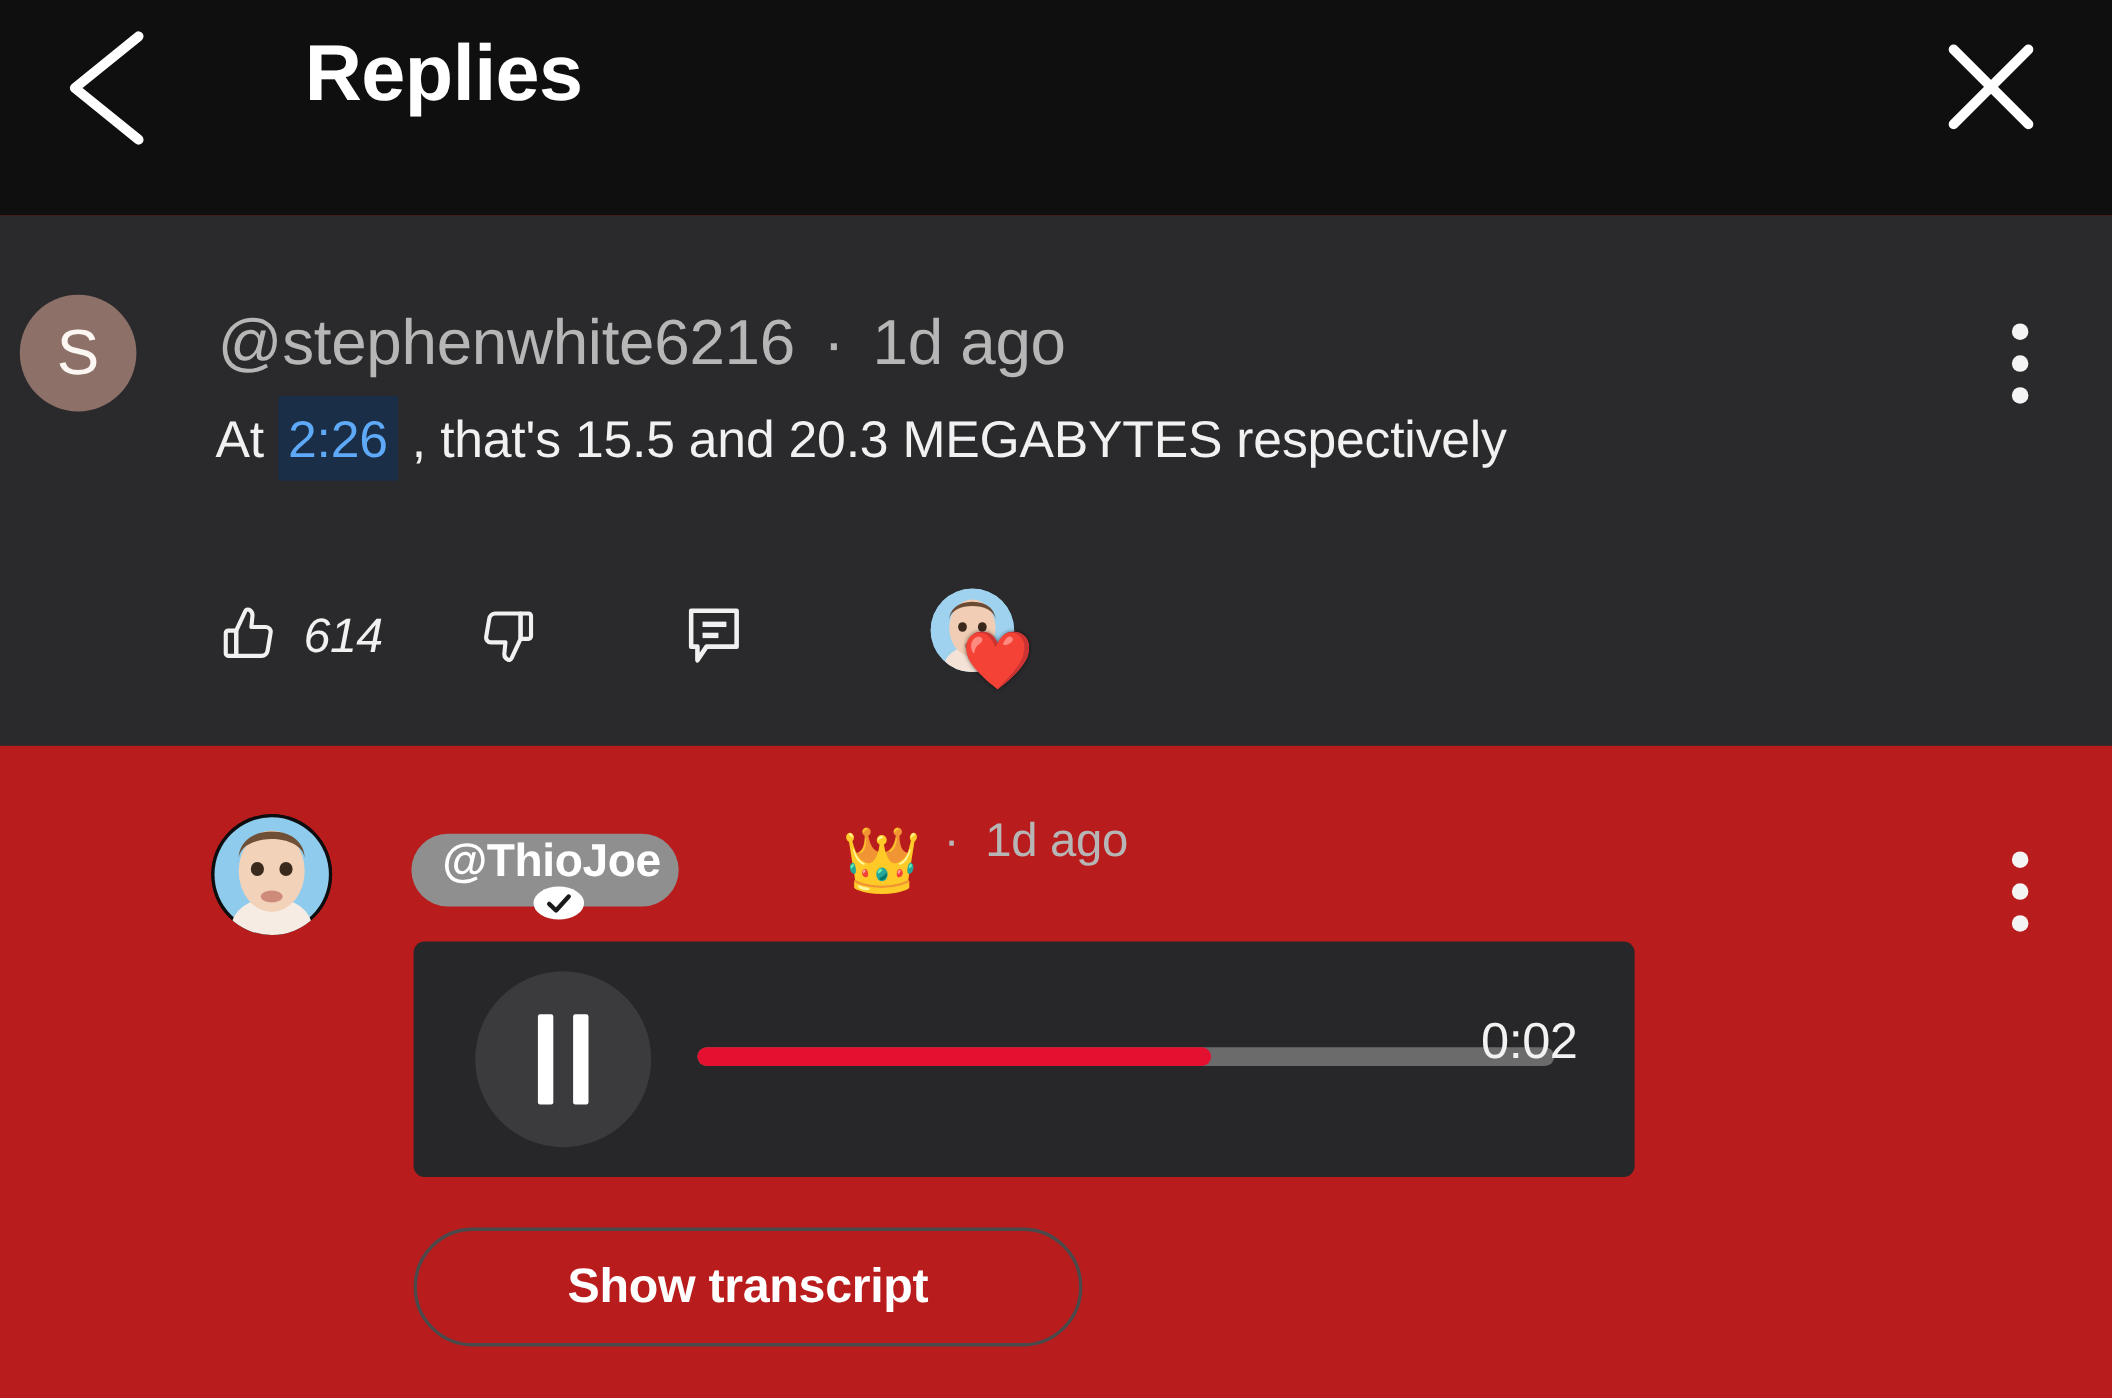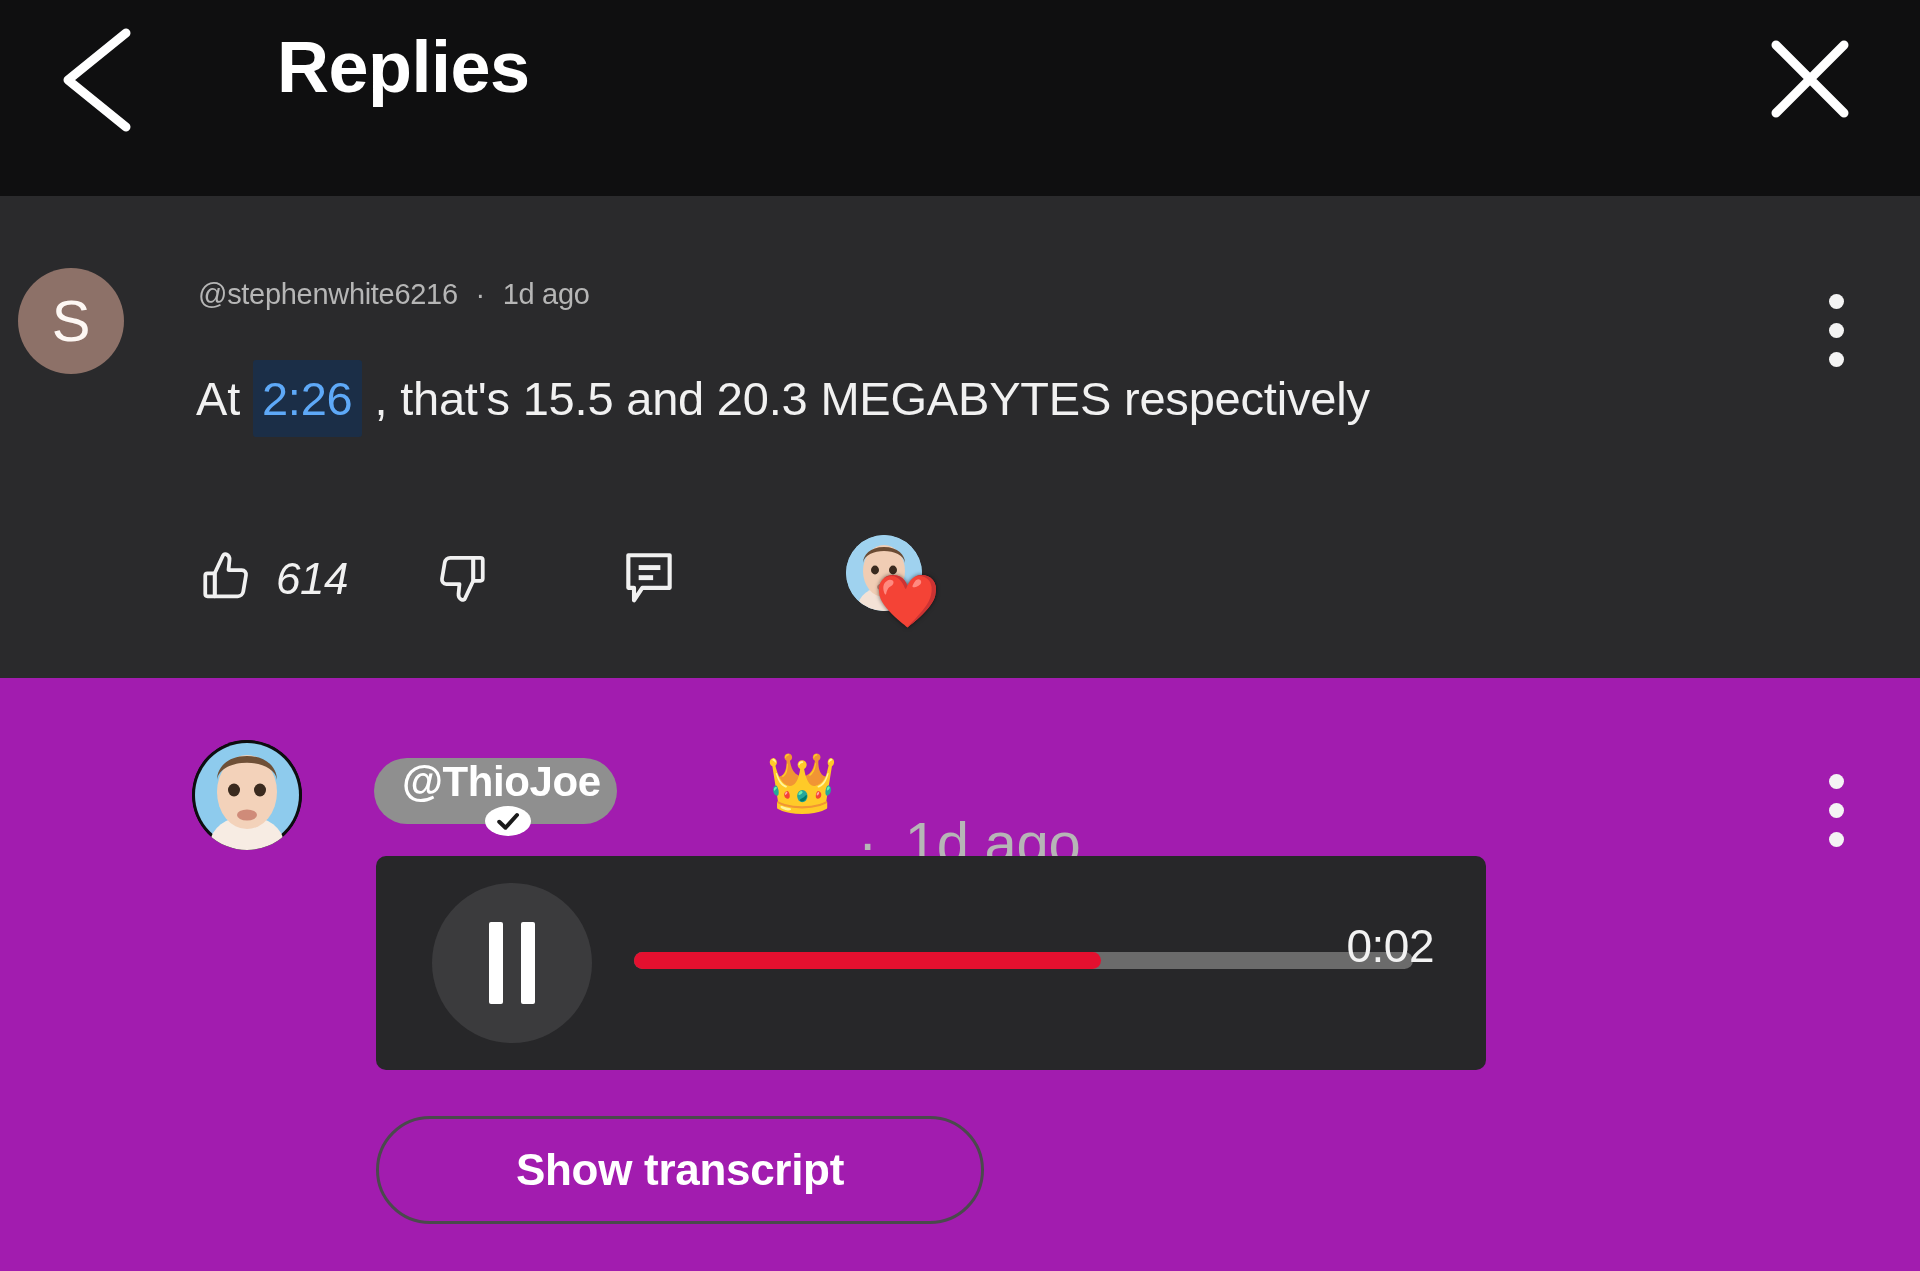--- a/index.html
+++ b/index.html
@@ -10,21 +10,21 @@
     height: 1271px;
     background: #0d0d0f;
     font-family: "Liberation Sans", sans-serif;
     overflow: hidden;
   }
 
   #app {
     position: relative;
     width: 1920px;
     height: 1271px;
-    background: #a21caf;
+    background: #b91c1c;
   }
 
   
   .header {
     position: absolute;
     top: 0; left: 0;
     width: 1920px;
     height: 196px;
     background: #0f0f10;
     display: flex;
@@ -91,21 +91,21 @@
     color: #fdf7f3;
     font-size: 58px;
     font-weight: 400;
     line-height: 1;
   }
 
   .c1-meta {
     position: absolute;
     left: 198px;
     top: 278px;
-    font-size: 29px;
+    font-size: 58px;
     color: #b6b6b6;
     white-space: nowrap;
     letter-spacing: -0.3px;
   }
 
   .c1-body {
     position: absolute;
     left: 196px;
     top: 371px;
     font-size: 47px;
@@ -234,22 +234,22 @@
     position: absolute;
     left: 766px;
     top: 754px;
     font-size: 58px;
     line-height: 1;
   }
 
   .c2-meta {
     position: absolute;
     left: 858px;
-    top: 809px;
-    font-size: 58px;
+    top: 740px;
+    font-size: 43px;
     color: #b6b6b6;
     white-space: nowrap;
     letter-spacing: -0.3px;
   }
 
   
   .audio-player {
     position: absolute;
     left: 376px;
     top: 856px;

